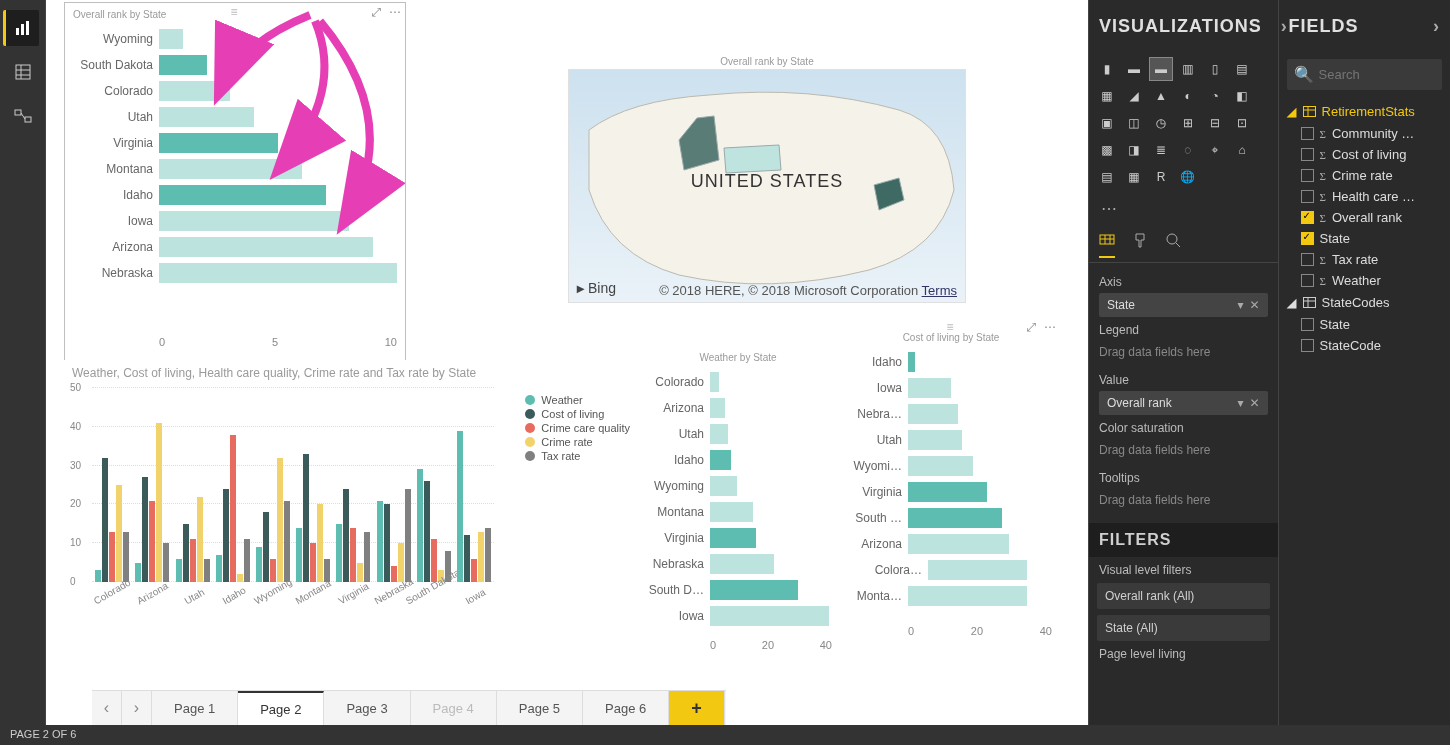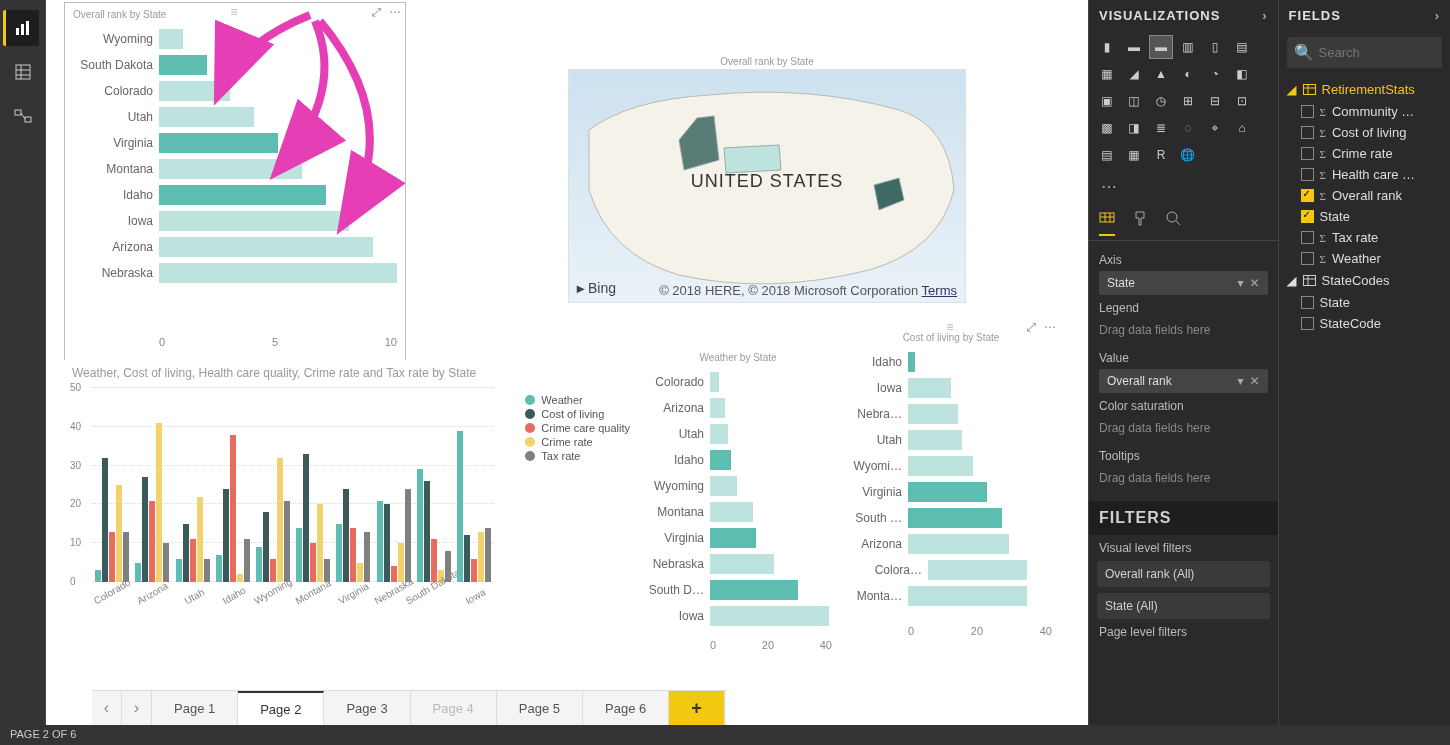--- a/index.html
+++ b/index.html
@@ -47,21 +47,21 @@
 
 .page-tabs { position:absolute; left:46px; right:362px; bottom:0; height:35px; background:#f4f4f4; display:flex; align-items:stretch; border-top:1px solid #ddd;}
 .page-tabs .arrow { width:30px; display:flex; align-items:center; justify-content:center; color:#888; cursor:pointer; border-right:1px solid #ddd;}
 .page-tab { padding:0 22px; display:flex; align-items:center; font-size:13px; color:#555; border-right:1px solid #ddd; cursor:pointer; background:#f4f4f4;}
 .page-tab.active { background:#fff; border-top:2px solid #333; color:#333; }
 .page-tab.disabled { color:#bbb; }
 .page-tab.add { background:#f2c811; color:#333; font-size:18px; font-weight:bold; }
 
 .right-panels { width: 362px; display:flex; background:#2a2a2a; }
 .panel { flex:1; border-left:1px solid #444; display:flex; flex-direction:column; min-width:0;}
-.panel-header { padding:8px 10px; font-size:13px; font-weight:700; letter-spacing:1px; display:flex; justify-content:space-between; align-items:center; color:#e0e0e0;gap:19px;}
+.panel-header { padding:16px 10px; font-size:18px; font-weight:700; letter-spacing:1px; display:flex; justify-content:space-between; align-items:center; color:#e0e0e0;gap:19px;}
 .panel-header .chev { color:#aaa; cursor:pointer; }
 
 .viz-picker { display:flex; flex-wrap:wrap; padding:4px 6px; gap:3px;}
 .viz-picker .vp { width:24px; height:24px; display:flex; align-items:center; justify-content:center; cursor:pointer; color:#ccc; font-size:12px; border:1px solid transparent;}
 .viz-picker .vp.sel { background:#555; border-color:#888; }
 .viz-picker .ell { color:#aaa; padding:2px 6px; cursor:pointer;}
 
 .fmt-tabs { display:flex; gap:18px; padding:8px 10px 4px 10px; border-bottom:1px solid #444;}
 .fmt-tabs .ft { color:#aaa; cursor:pointer; padding-bottom:6px;}
 .fmt-tabs .ft.active { border-bottom:2px solid #f2c811; color:#f2c811; }
@@ -594,21 +594,21 @@
             </span>
           </div>
         <div class="well-label">Color saturation</div>
         <div class="well-placeholder">Drag data fields here</div>
         <div class="well-label">Tooltips</div>
         <div class="well-placeholder">Drag data fields here</div>
         <div class="filters-header" style="margin:8px -10px 4px -10px;">FILTERS</div>
         <div class="well-label">Visual level filters</div>
         <div class="filter-item" style="margin-left:-2px;margin-right:-2px;">Overall rank (All)</div>
         <div class="filter-item" style="margin-left:-2px;margin-right:-2px;">State (All)</div>
-        <div class="well-label">Page level filters</div>
+        <div class="well-label">Page level living</div>
       </div>
     </div>
 
     <div class="panel">
       <div class="panel-header">
           <span>FIELDS</span>
           <span class="chev">›</span>
         </div>
       <div class="search-box">
         <span style="color:#aaa;">🔍</span>

